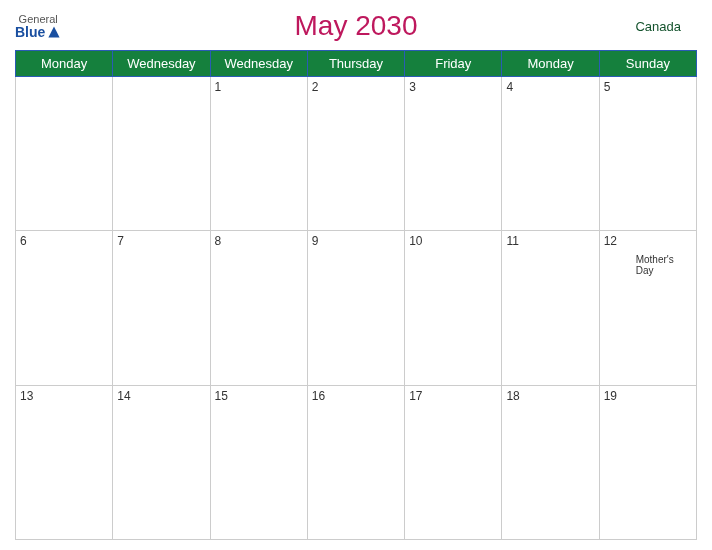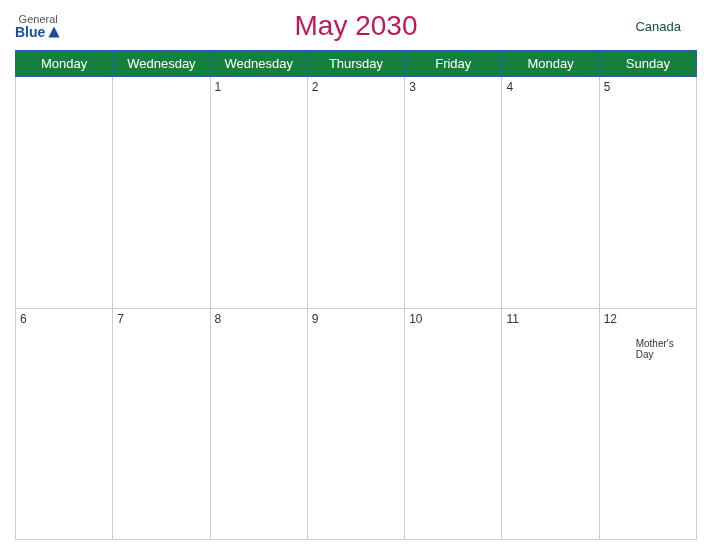--- a/index.html
+++ b/index.html
@@ -83,21 +83,21 @@
       height: 72px;
     }
     .day-num {
       font-size: 12px;
       color: #333;
       display: block;
     }
     .event {
       font-size: 10px;
       color: #333;
-      margin-top: 12px;
+      margin-top: 6px;
       display: block;
       padding-left: 32px;
     }
   </style>
 </head>
 <body>
 
 <div class="header">
   <div class="logo">
     <span class="logo-general">General</span>
@@ -161,14 +161,37 @@
           <span class="day-num">10</span>
         </td>
         <td>
           <span class="day-num">11</span>
         </td>
         <td>
           <span class="day-num">12</span>
           <span class="event">Mother's Day</span>
         </td>
       </tr>
+      <tr>
+        <td>
+          <span class="day-num">13</span>
+        </td>
+        <td>
+          <span class="day-num">14</span>
+        </td>
+        <td>
+          <span class="day-num">15</span>
+        </td>
+        <td>
+          <span class="day-num">16</span>
+        </td>
+        <td>
+          <span class="day-num">17</span>
+        </td>
+        <td>
+          <span class="day-num">18</span>
+        </td>
+        <td>
+          <span class="day-num">19</span>
+        </td>
+      </tr>
     </tbody>
 </table>
 
 </body></html>

